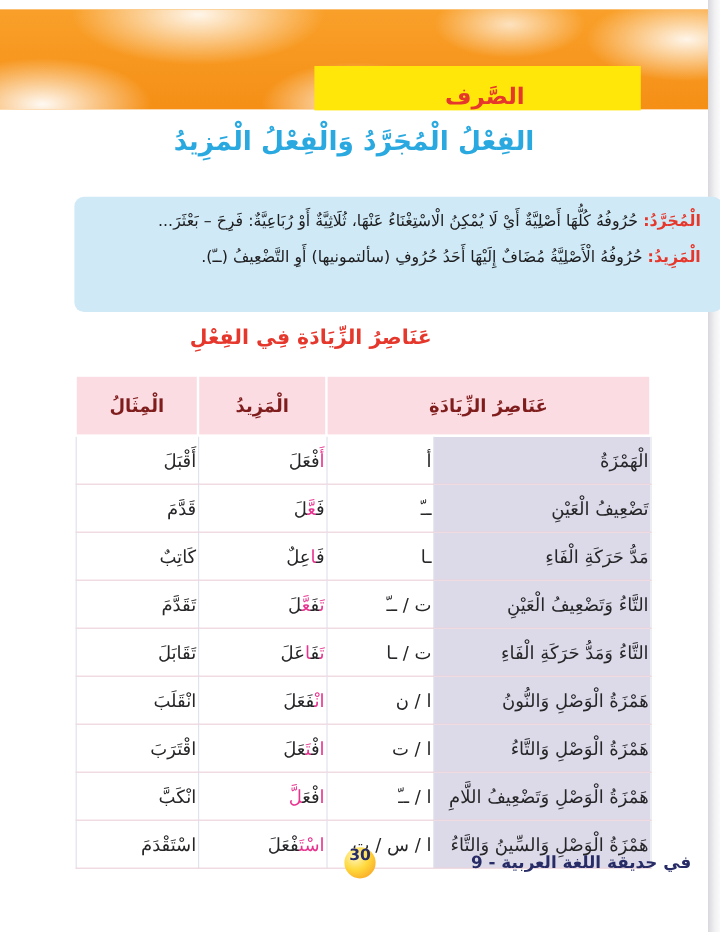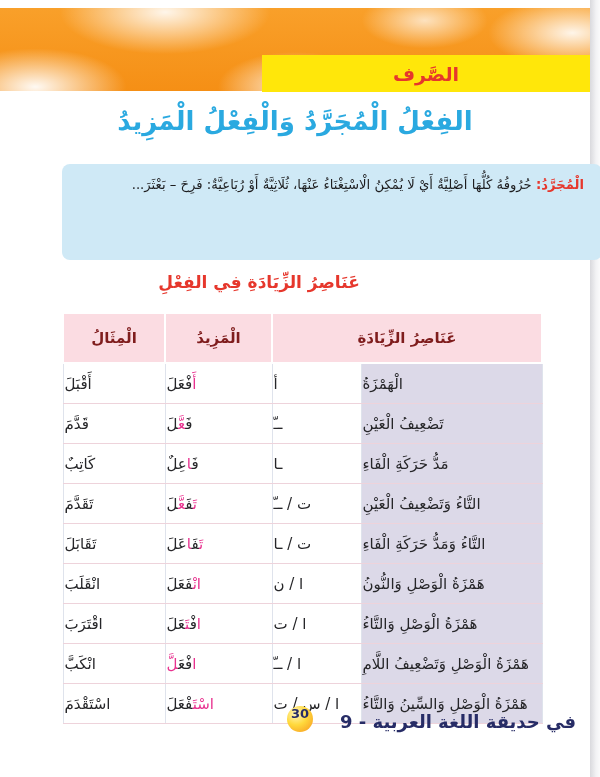--- a/index.html
+++ b/index.html
@@ -20,30 +20,30 @@
     background-image:
       radial-gradient(ellipse 130px 55px at 6% 95%, rgba(255,255,255,.95), rgba(255,255,255,0) 70%),
       radial-gradient(ellipse 150px 60px at 28% 5%, rgba(255,255,255,.9), rgba(255,255,255,0) 70%),
       radial-gradient(ellipse 110px 50px at 50% 95%, rgba(255,255,255,.85), rgba(255,255,255,0) 70%),
       radial-gradient(ellipse 90px 40px at 72% 15%, rgba(255,255,255,.7), rgba(255,255,255,0) 70%),
       radial-gradient(ellipse 120px 50px at 97% 30%, rgba(255,255,255,.9), rgba(255,255,255,0) 70%),
       radial-gradient(ellipse 80px 35px at 60% 110%, rgba(255,255,255,.5), rgba(255,255,255,0) 70%),
       linear-gradient(to bottom,#f9a02a,#f58f15);
   }
   .banner{
-    position:absolute;top:55px;left:262px;width:328px;height:37px;
+    position:absolute;top:55px;left:262px;width:260px;height:37px;
     background:var(--banner_yellow,#ffe70a);
-    display:flex;align-items:center;justify-content:center;
+    display:flex;align-items:flex-end;justify-content:center;
     color:var(--accent_red,#e6372c);
-    font-size:19px;font-weight:bold;
+    font-size:19px;font-weight:bold;padding-left:12px;
   }
   
   .page-title{
     position:absolute;top:106px;left:0;width:590px;text-align:center;
-    color:var(--title_blue,#2aa9e0);font-size:26px;font-weight:bold;
+    color:var(--title_blue,#2aa9e0);font-size:22px;font-weight:bold;
   }
   
   .def-box{
     position:absolute;top:164px;left:62px;width:540px;height:96px;
     box-sizing:border-box;background:var(--box_blue,#cfe9f6);
     border-radius:8px;padding:6px 18px 0 12px;
   }
   .def-line{
     font-size:13.2px;line-height:30px;color:#1d1d1f;
     text-align:right;white-space:nowrap;
@@ -58,56 +58,57 @@
   table.elements{
     position:absolute;top:312px;left:62px;width:479px;
     border-collapse:collapse;direction:rtl;table-layout:fixed;
   }
   table.elements th{
     background:var(--header_pink,#fbdce2);height:46px;
     font-size:15px;font-weight:bold;color:#7f1d1d;
     border:2px solid #ffffff;
   }
   table.elements td{
-    height:37px;text-align:left;vertical-align:middle;
+    height:37px;text-align:right;vertical-align:middle;
     font-size:15px;color:#262629;
     border-top:1px solid #eed3db;border-bottom:1px solid #eed3db;
     border-left:1px solid #dfe3ec;border-right:1px solid #dfe3ec;
     overflow:hidden;white-space:nowrap;
   }
   td.cell-element{background:var(--lavender,#dcd9e8);font-size:14px;}
   td.cell-letters{font-size:14px;}
   .hl{color:var(--magenta,#e8328f);}
   
   .page-number{
     position:absolute;top:706px;left:287px;width:26px;height:26px;border-radius:50%;
     background:radial-gradient(circle at 35% 30%, #fff6c0, #ffd93c 45%, #f7941e 100%);
     display:flex;align-items:flex-start;justify-content:center;
     color:var(--navy,#272c66);font-size:13px;font-weight:bold;
   }
   .book-title{
     position:absolute;top:711px;right:24px;
-    color:var(--navy,#272c66);font-size:18px;font-weight:bold;
+    color:var(--navy,#272c66);font-size:14px;font-weight:bold;
   }
 </style>
 </head>
 <body>
 
 <div class="header-art"></div>
 
 <div class="banner">
   <span>الصَّرف</span>
 </div>
 
 <div class="page-edge"></div>
 
 <div class="page-title">الفِعْلُ الْمُجَرَّدُ وَالْفِعْلُ الْمَزِيدُ</div>
 
 <div class="def-box">
   <div class="def-line"><span class="def-term">الْمُجَرَّدُ:</span><span> حُرُوفُهُ كُلُّهَا أَصْلِيَّةٌ أَيْ لَا يُمْكِنُ الْاسْتِغْنَاءُ عَنْهَا، ثُلَاثِيَّةٌ أَوْ رُبَاعِيَّةٌ: فَرِحَ – بَعْثَرَ...</span></div>
+  <div class="def-line"><span class="def-term">الْمَزِيدُ:</span><span> حُرُوفُهُ الْأَصْلِيَّةُ مُضَافٌ إِلَيْهَا أَحَدُ حُرُوفِ (سألتمونيها) أَوِ التَّضْعِيفُ (ــّ).</span></div>
 </div>
 
 <div class="section-heading">عَنَاصِرُ الزِّيَادَةِ فِي الفِعْلِ</div>
 
 <table class="elements">
   <colgroup>
     <col style="width:181px">
       <col style="width:89px">
       <col style="width:107px">
       <col style="width:102px">

